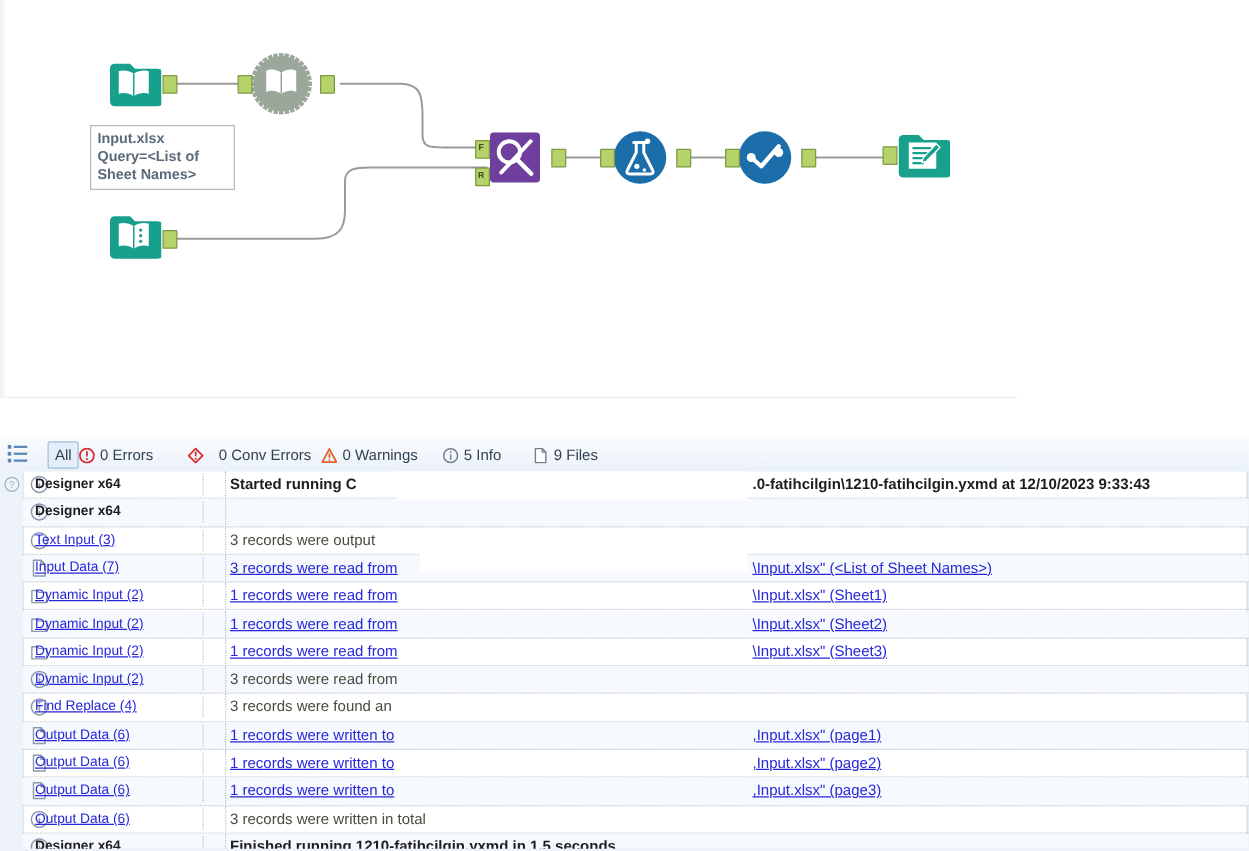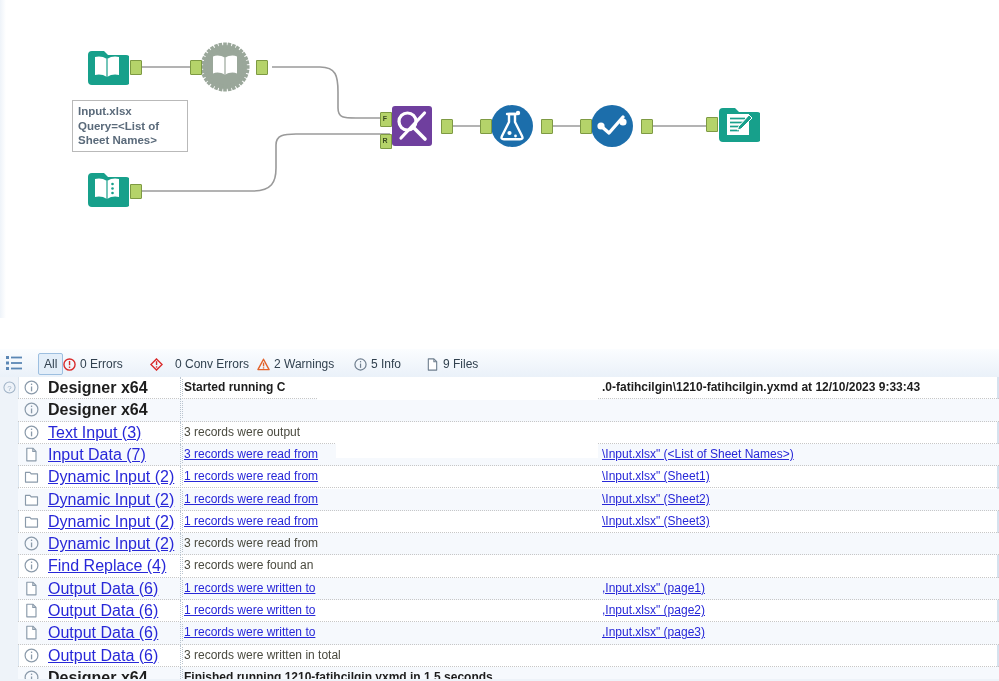--- a/index.html
+++ b/index.html
@@ -97,22 +97,22 @@
   .row{
     position:absolute;left:18px;width:981px;height:22.3px;
     border-bottom:1px dotted #c7c7c7;
     box-sizing:border-box;
   }
   .row.alt{background:#f6f9fd;}
   .cell-icon{
     position:absolute;left:6px;top:3px;width:15px;height:15px;
   }
   .cell-tool{
-    position:absolute;left:30px;top:2px;width:135px;
-    font-size:16px;line-height:17px;white-space:nowrap;overflow:hidden;
+    position:absolute;left:10px;top:2px;width:135px;
+    font-size:11px;line-height:17px;white-space:nowrap;overflow:hidden;
     border-right:1px dotted #b9c4cf;padding-right:4px;box-sizing:border-box;
   }
   .cell-msg{
     position:absolute;left:166px;top:2px;
     font-size:12px;line-height:17px;white-space:nowrap;
   }
   .cell-file{
     position:absolute;left:584px;top:2px;
     font-size:12px;line-height:17px;white-space:nowrap;
   }
@@ -313,21 +313,21 @@
       </svg>
       <span>0 Conv Errors</span>
     </div>
 
     <div class="filt" style="left:251px;">
       <svg class="fi" viewBox="0 0 14 14">
         <path d="M7,1.3 L13,12.5 L1,12.5 Z" fill="none" stroke="#e2622a" stroke-width="1.5" stroke-linejoin="round"></path>
         <rect x="6.3" y="5" width="1.5" height="4" fill="#e2622a"></rect>
         <rect x="6.3" y="10" width="1.5" height="1.4" fill="#e2622a"></rect>
       </svg>
-      <span>2 Warnings</span>
+      <span>0 Warnings</span>
     </div>
 
     <div class="filt" style="left:348px;">
       <svg class="fi" viewBox="0 0 14 14">
         <circle cx="7" cy="7" r="6" fill="none" stroke="#6f7f8f" stroke-width="1.3"></circle>
         <rect x="6.4" y="6" width="1.3" height="4.6" fill="#6f7f8f"></rect>
         <rect x="6.4" y="3.3" width="1.3" height="1.4" fill="#6f7f8f"></rect>
       </svg>
       <span>5 Info</span>
     </div>

